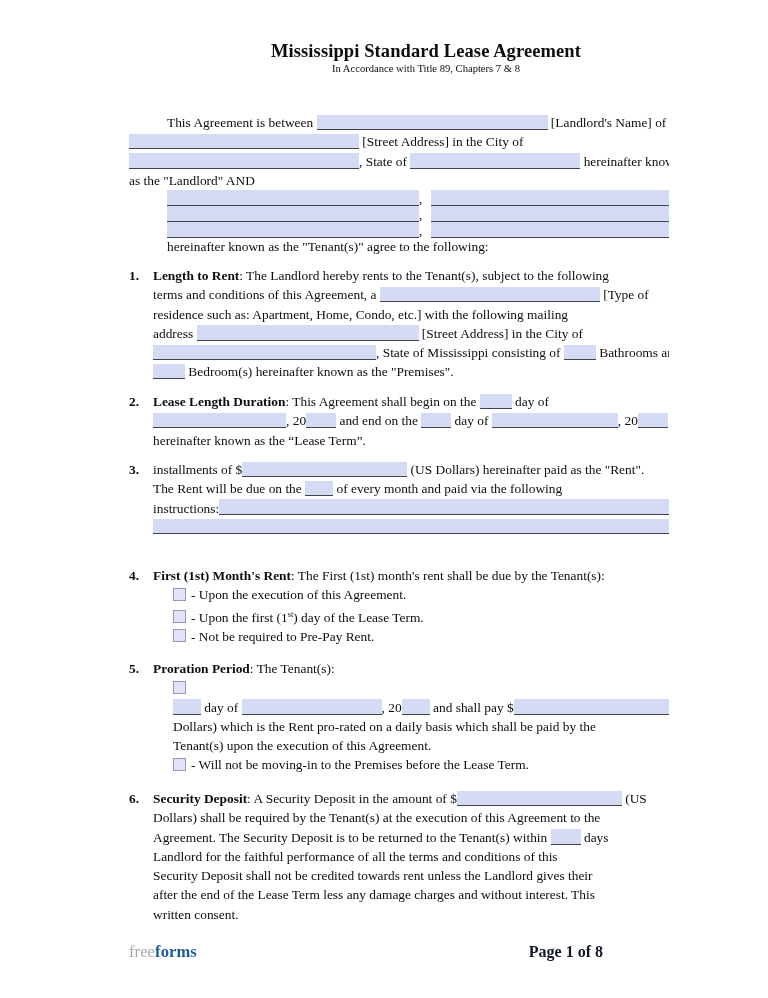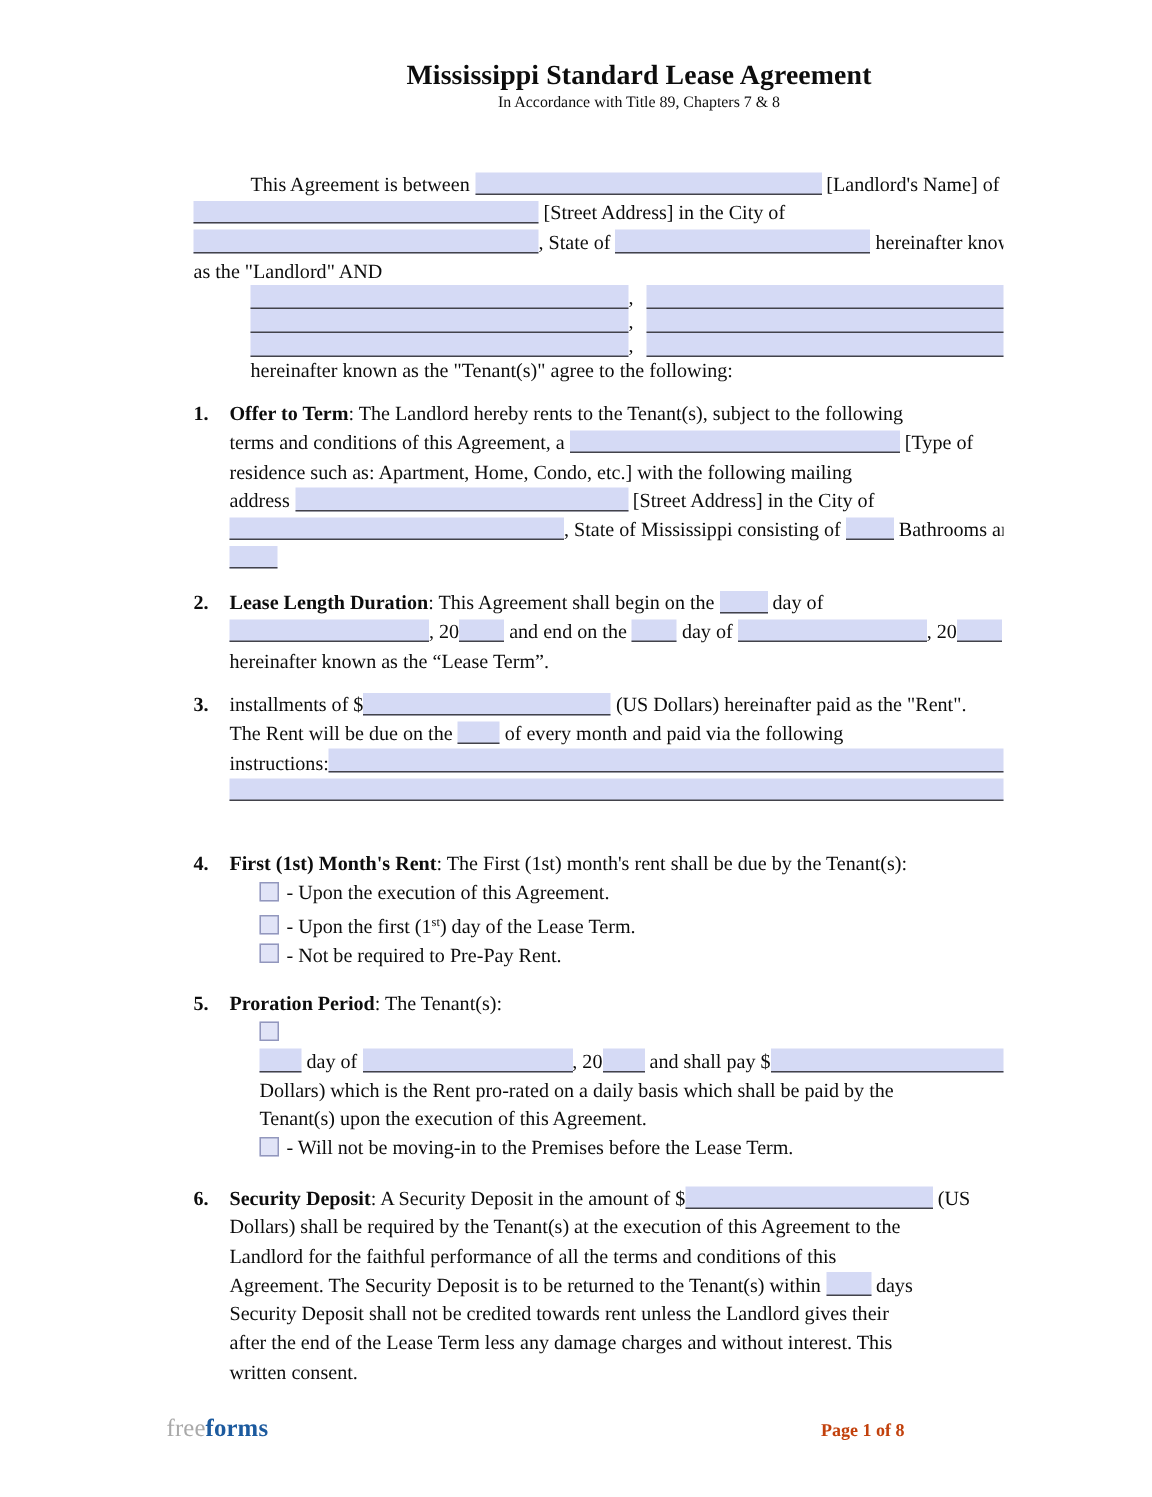--- a/index.html
+++ b/index.html
@@ -23,26 +23,26 @@
   .t-row .blank + .cm + .blank{margin-left:9px;}
   .flexline{display:flex;align-items:center;}
   .flexline .blank{flex:1 1 auto;margin-bottom:2px;}
   .cb{display:inline-block;width:11px;height:11px;background:var(--cb-fill,#e1e4f7);
       border:1px solid var(--cb-border,#9297bd);vertical-align:-1.5px;margin-right:5px;}
   .sup{font-size:0.62em;vertical-align:5px;}
   .w231{width:231px}.w230{width:230px}.w170{width:170px}.w252{width:252px}
   .w220{width:220px}.w222{width:222px}.w223{width:223px}.w32{width:32px}
   .w133{width:133px}.w30{width:30px}.w126{width:126px}.w165{width:165px}
   .w28{width:28px}.w140{width:140px}.w160{width:160px}
-  .footer{position:absolute;top:942px;left:69px;right:66px;display:flex;
+  .footer{position:absolute;top:942px;left:87px;right:66px;display:flex;
           justify-content:space-between;align-items:baseline;}
   .brand{font-size:16.5px;letter-spacing:0.1px;}
   .brand-free{color:var(--brand-gray,#a9a9a9);font-weight:500;}
   .brand-forms{color:var(--brand-blue,#1c5a9e);font-weight:700;}
-  .pageno{font-weight:700;font-size:12px;color:#c2410c;}
+  .pageno{font-weight:700;font-size:16px;color:#0f172a;}
 </style>
 </head>
 <body>
 
 <div class="page">
 
   <div class="hdr">
     <h1>Mississippi Standard Lease Agreement</h1>
     <div class="sub">In Accordance with Title 89, Chapters 7 &amp; 8</div>
   </div>
@@ -70,36 +70,36 @@
       <span class="blank w252"></span><span class="cm">,</span><span class="blank w252"></span><span>,</span>
     </div>
     <div class="ln ml38">
       <span>hereinafter known as the "Tenant(s)" agree to the following:</span>
     </div>
   </div>
 
   <div class="blk sec" style="top:266px;">
     <span class="num">1.</span>
     <div class="ln">
-      <span class="ttl">Offer to Term</span><span>: The Landlord hereby rents to the Tenant(s), subject to the following</span>
+      <span class="ttl">Length to Rent</span><span>: The Landlord hereby rents to the Tenant(s), subject to the following</span>
     </div>
     <div class="ln">
       <span>terms and conditions of this Agreement, a </span><span class="blank w220"></span><span> [Type of</span>
     </div>
     <div class="ln">
       <span>residence such as: Apartment, Home, Condo, etc.] with the following mailing</span>
     </div>
     <div class="ln">
       <span>address </span><span class="blank w222"></span><span> [Street Address] in the City of</span>
     </div>
     <div class="ln">
       <span class="blank w223"></span><span>, State of Mississippi consisting of </span><span class="blank w32"></span><span> Bathrooms and</span>
     </div>
     <div class="ln">
-      <span class="blank w32"></span>
+      <span class="blank w32"></span><span> Bedroom(s) hereinafter known as the "Premises".</span>
     </div>
   </div>
 
   <div class="blk sec" style="top:392px;">
     <span class="num">2.</span>
     <div class="ln">
       <span class="ttl">Lease Length Duration</span><span>: This Agreement shall begin on the </span><span class="blank w32"></span><span> day of</span>
     </div>
     <div class="ln">
       <span class="blank w133"></span><span>, 20</span><span class="blank w30"></span><span> and end on the </span><span class="blank w30"></span><span> day of </span><span class="blank w126"></span><span>, 20</span><span class="blank w30"></span>
@@ -167,24 +167,24 @@
 
   <div class="blk sec" style="top:789px;">
     <span class="num">6.</span>
     <div class="ln">
       <span class="ttl">Security Deposit</span><span>: A Security Deposit in the amount of $</span><span class="blank w165"></span><span> (US</span>
     </div>
     <div class="ln">
       <span>Dollars) shall be required by the Tenant(s) at the execution of this Agreement to the</span>
     </div>
     <div class="ln">
+      <span>Agreement. The Security Deposit is to be returned to the Tenant(s) within </span><span class="blank w30"></span><span> days</span>
+    </div>
+    <div class="ln">
       <span>Landlord for the faithful performance of all the terms and conditions of this</span>
-    </div>
-    <div class="ln">
-      <span>Agreement. The Security Deposit is to be returned to the Tenant(s) within </span><span class="blank w30"></span><span> days</span>
     </div>
     <div class="ln">
       <span>Security Deposit shall not be credited towards rent unless the Landlord gives their</span>
     </div>
     <div class="ln">
       <span>after the end of the Lease Term less any damage charges and without interest. This</span>
     </div>
     <div class="ln">
       <span>written consent.</span>
     </div>

